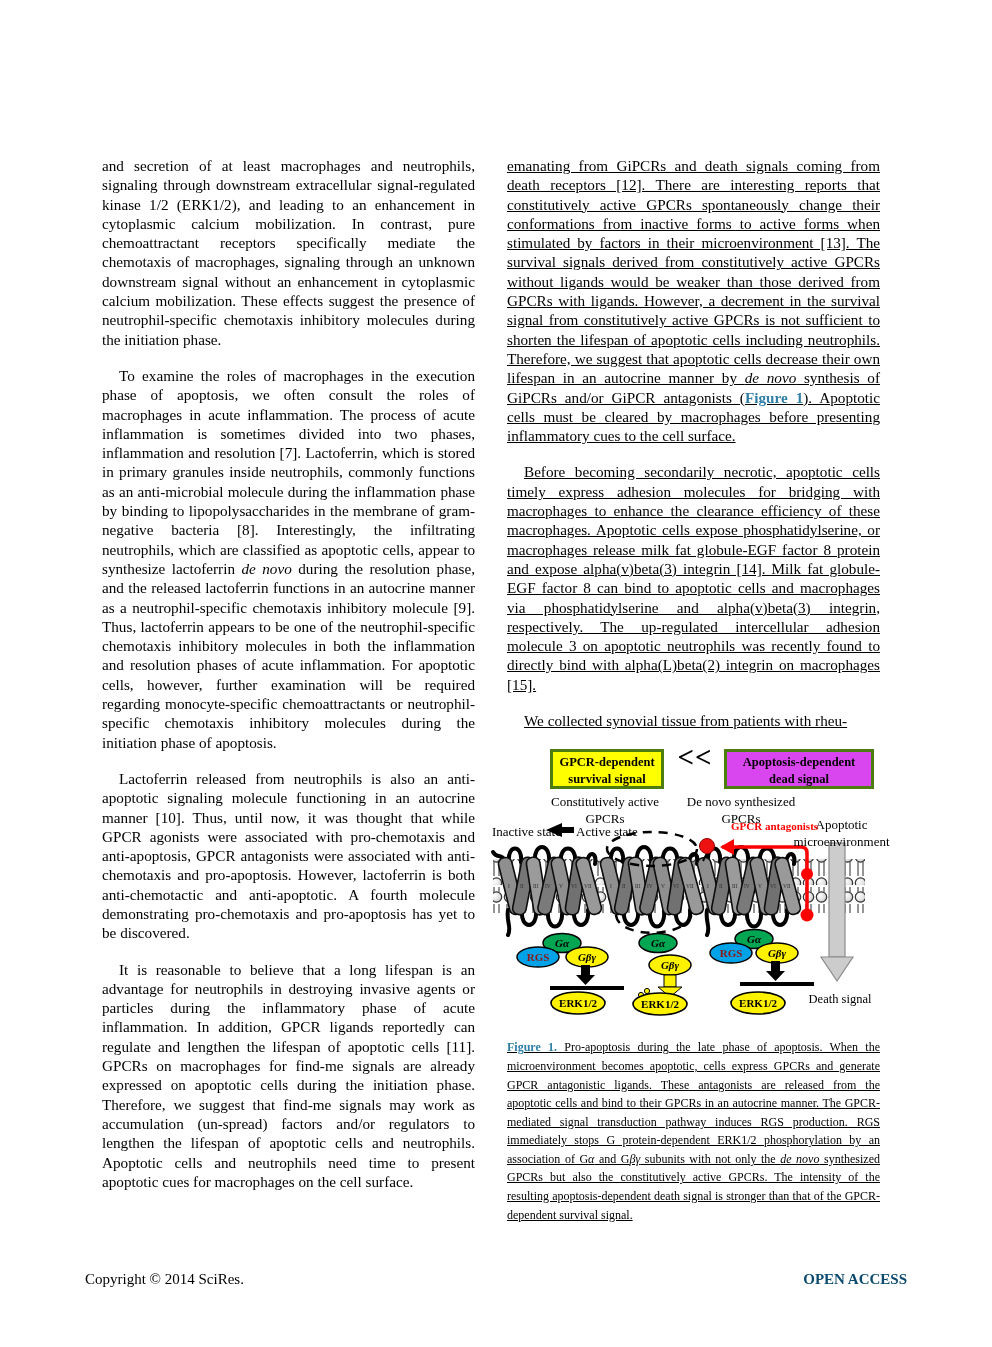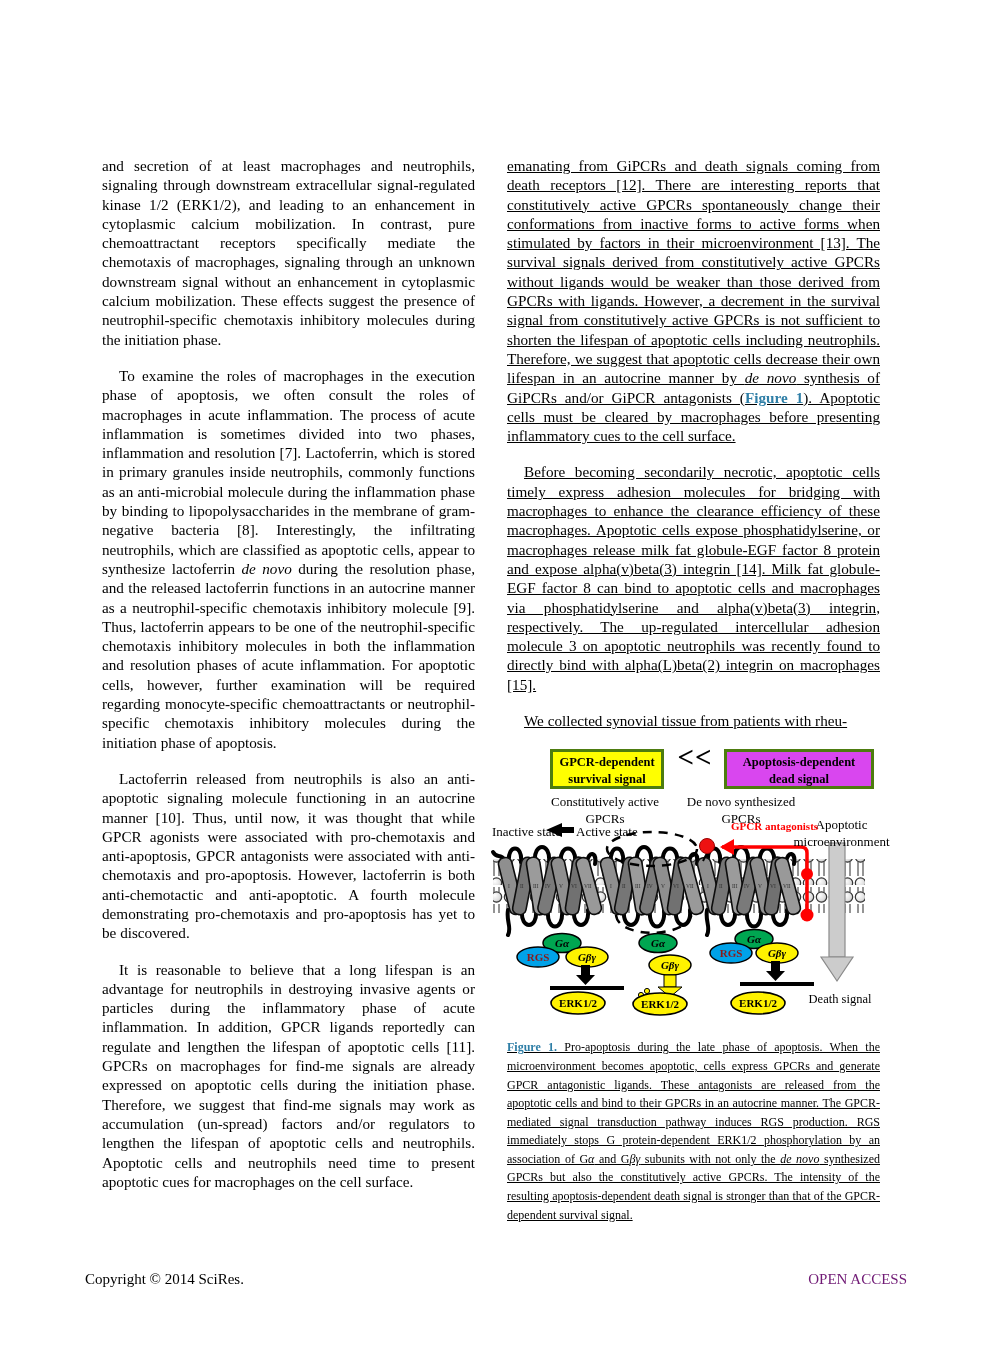--- a/index.html
+++ b/index.html
@@ -32,21 +32,21 @@
   .lab-const{left:30px;top:47px;width:170px;}
   .lab-denovo{left:190px;top:47px;width:122px;}
   .lab-apop{left:296px;top:47px;width:111px;margin-top:23px;}
   .lab-inactive{left:2px;top:77px;width:80px;text-align:left;}
   .lab-active{left:86px;top:77px;width:90px;text-align:left;}
   .lab-antag{left:212px;top:73px;width:120px;color:#F00;font-weight:bold;font-size:11px;text-align:left;margin-left:29px;}
   .lab-death{left:300px;top:245px;width:100px;font-size:12.5px;}
   .caption{margin:8px 0 0 0;text-align:justify;font-size:12px;line-height:18.6px;}
   .footer{position:absolute;left:85px;right:85px;top:1259px;font-size:15px;
           display:flex;justify-content:space-between;margin-top:12px;}
-  .open-access{color:#701a75;font-weight:normal;}
+  .open-access{color:#0c4a6e;font-weight:bold;}
   svg text.mol{font-family:"Liberation Serif",serif;font-weight:bold;font-size:11px;}
   svg text.mol-i{font-style:italic;}
   svg text.num{font-family:"Liberation Serif",serif;font-size:5.5px;fill:#333;}
 </style>
 </head>
 <body>
 
 <div class="page">
 
 

